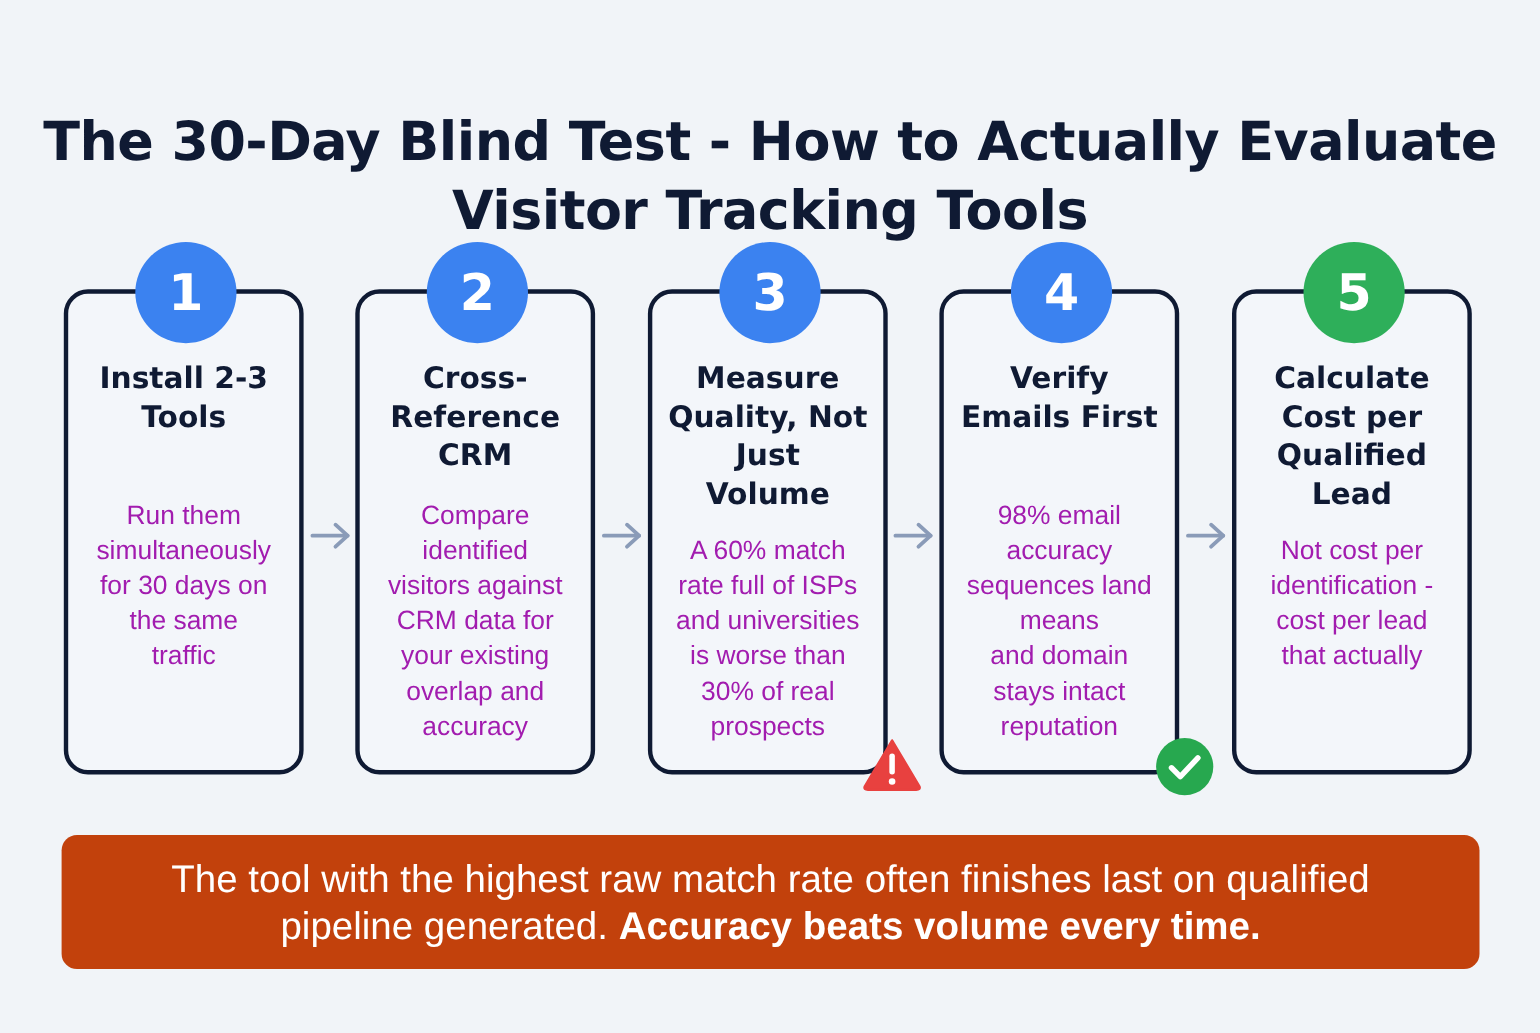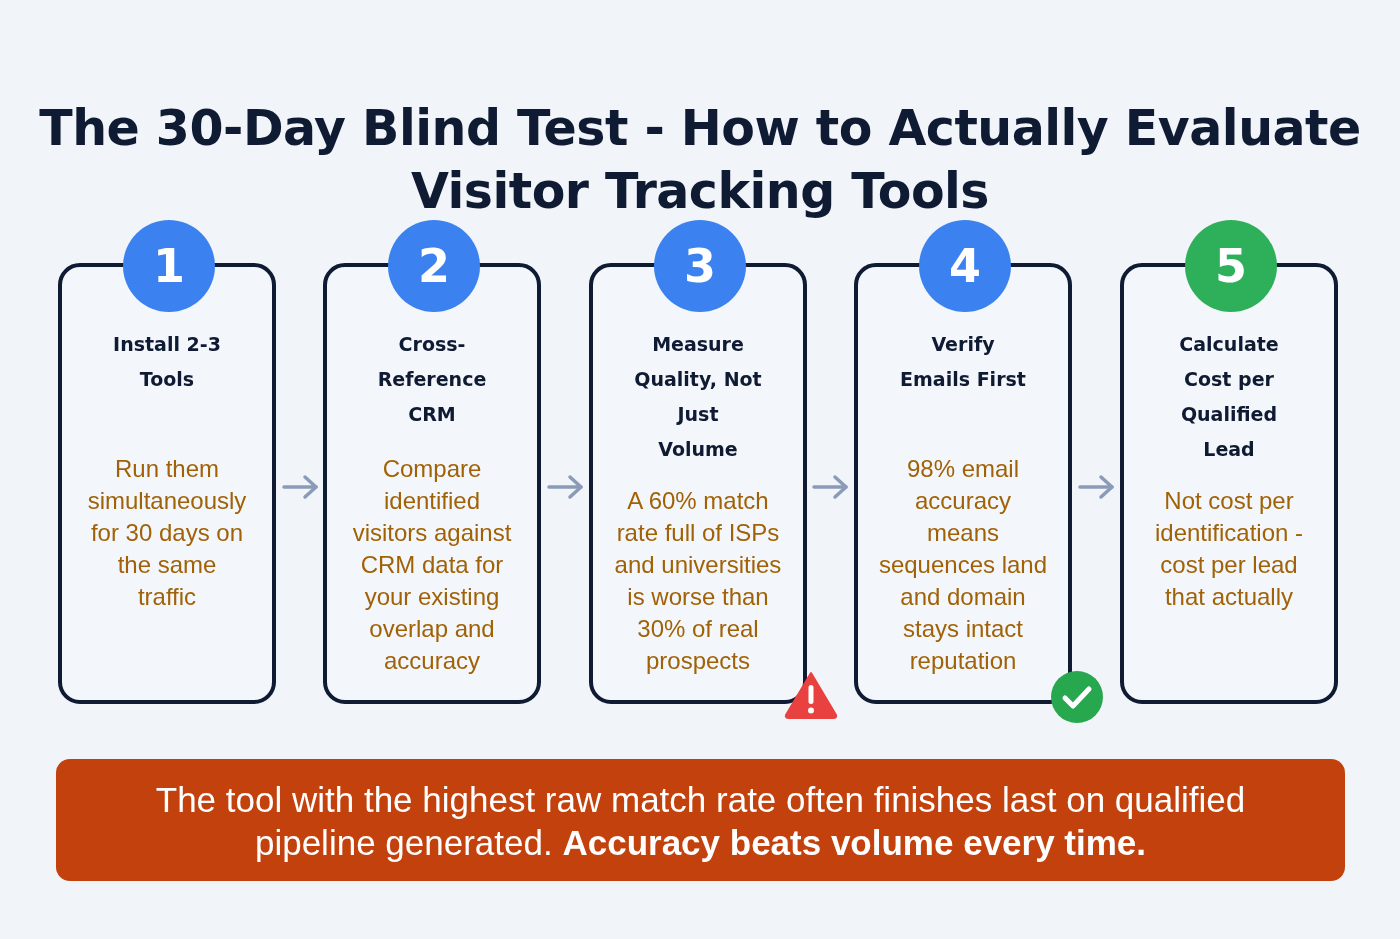--- a/index.html
+++ b/index.html
@@ -34,30 +34,30 @@
     position: absolute; top: 220px; width: 92px; height: 92px;
     border-radius: 50%;
     display: flex; align-items: center; justify-content: center;
     color: #ffffff;
     font-family: "DejaVu Sans", sans-serif;
     font-weight: bold; font-size: 46px;
   }
   .card-title {
     position: absolute; left: 0; right: 0; top: 60px;
     font-family: "DejaVu Sans", sans-serif;
-    font-weight: bold; font-size: 19px; line-height: 35px;
+    font-weight: bold; font-size: 27px; line-height: 35px;
     color: #0f1a33;
     padding: 0 6px;
     text-align: center;
   }
   .card-body {
     position: absolute; left: 0; right: 0;
     font-family: "Liberation Sans", sans-serif;
     font-size: 24px; line-height: 32px;
-    color: #a16207;
+    color: #a21caf;
     padding: 0 4px;
   }
   .arrow {
     position: absolute; top: 473px; width: 38px; height: 28px;
   }
   .footer {
     position: absolute; left: 56px; top: 759px; width: 1289px; height: 122px;
     background: #c2410c;
     border-radius: 14px;
     color: #ffffff;
@@ -150,22 +150,22 @@
 </svg>
 
 <div class="card" style="left:854px;">
   <div class="card-title">
     <div>Verify</div>
     <div>Emails First</div>
   </div>
   <div class="card-body" style="top:186px;">
     <div>98% email</div>
     <div>accuracy</div>
+    <div>sequences land</div>
     <div>means</div>
-    <div>sequences land</div>
     <div>and domain</div>
     <div>stays intact</div>
     <div>reputation</div>
   </div>
 </div>
 <div class="badge" style="left:919px; background:#3b82f0;">4</div>
 <svg class="icon-abs" style="left:1050px; top:670px;" width="54" height="54" viewBox="0 0 54 54">
   <circle cx="27" cy="27" r="26" fill="#27a84f"></circle>
   <polyline points="15,28 23,36 39,19" fill="none" stroke="#ffffff" stroke-width="5" stroke-linecap="round" stroke-linejoin="round"></polyline>
 </svg>

